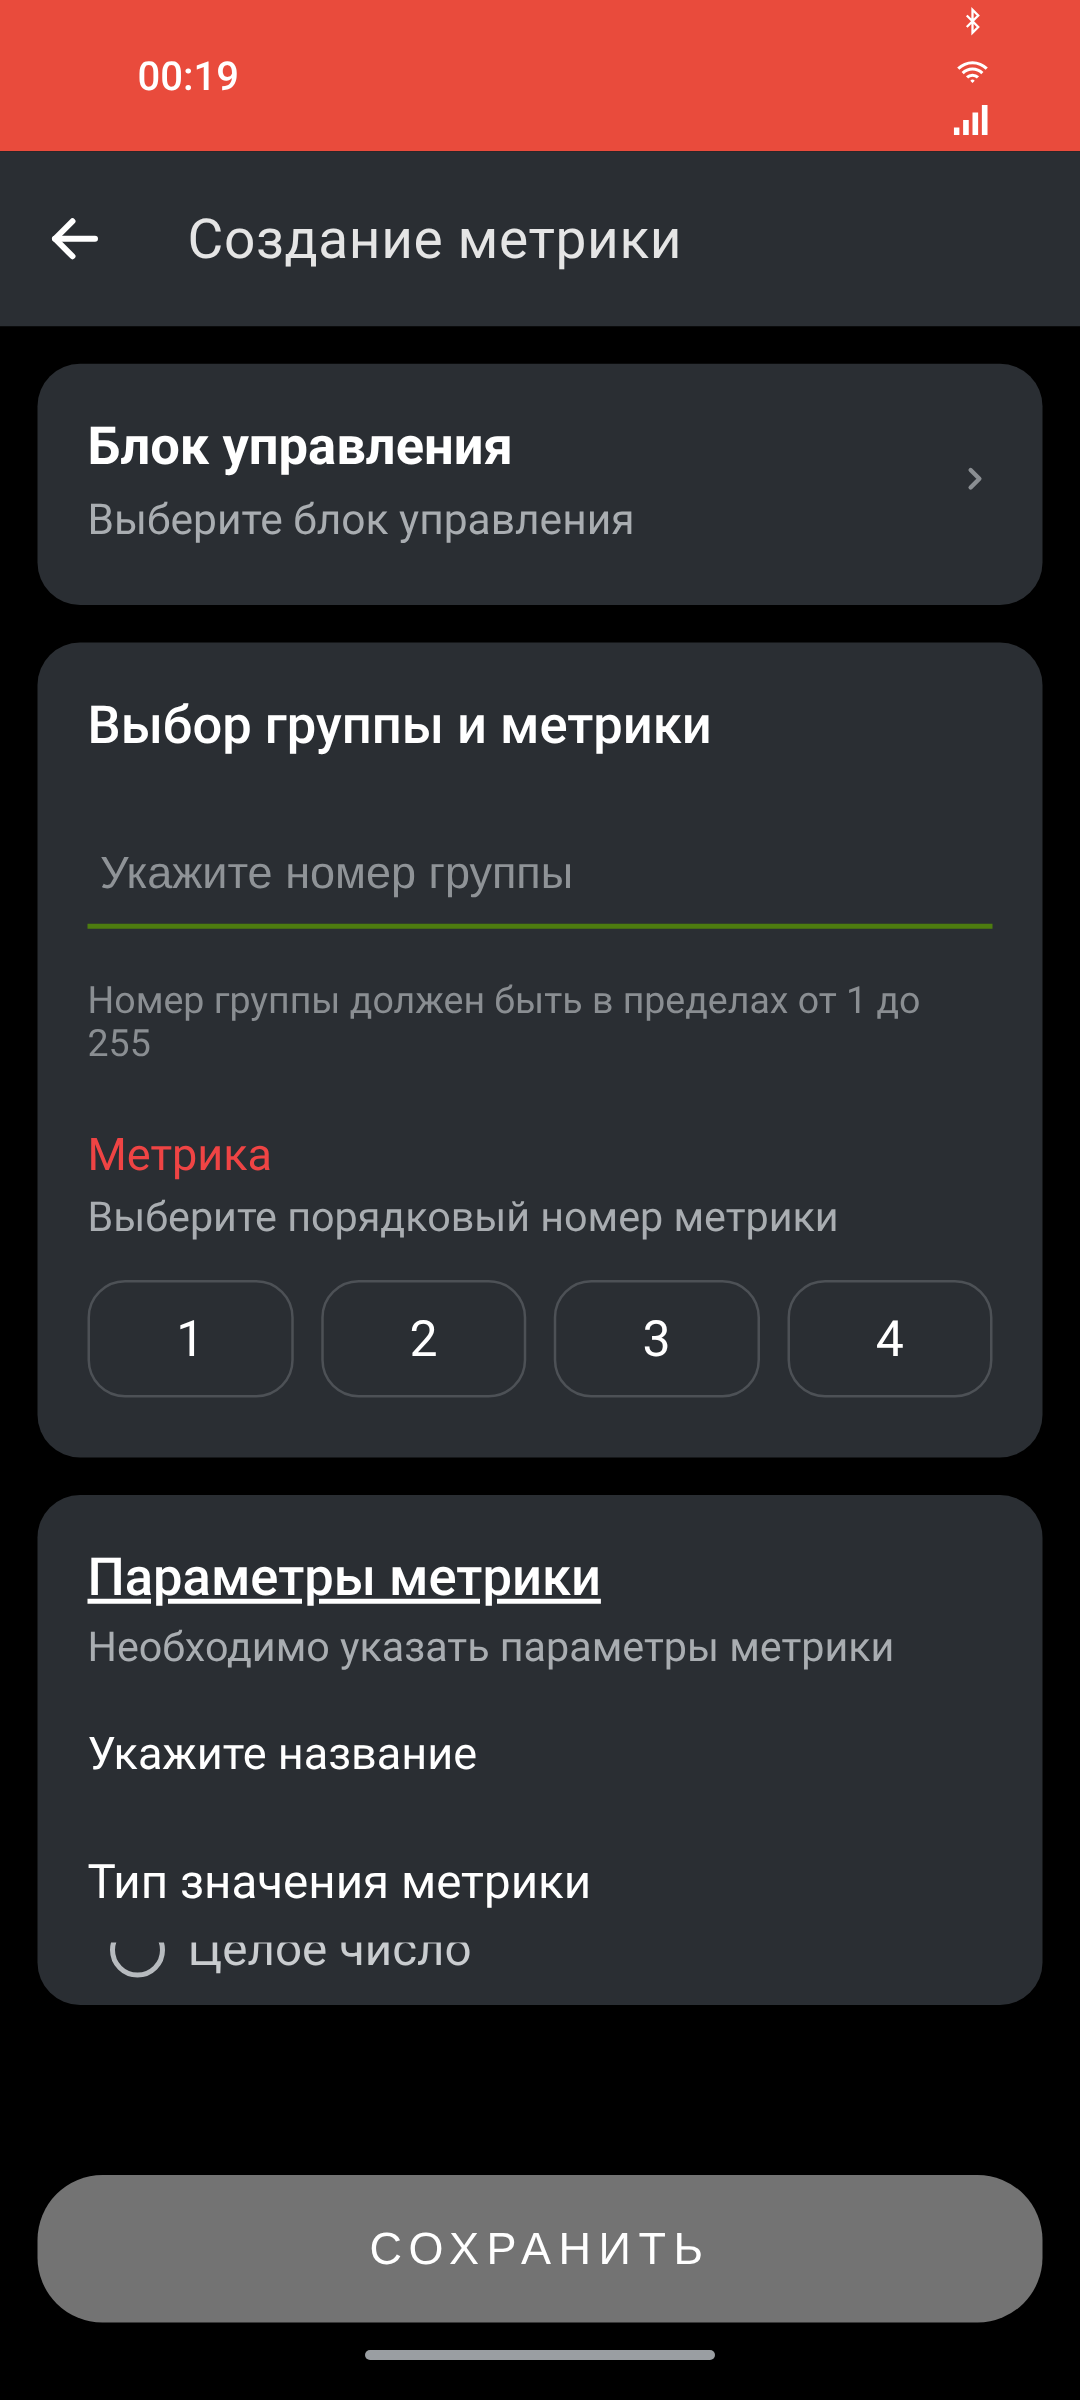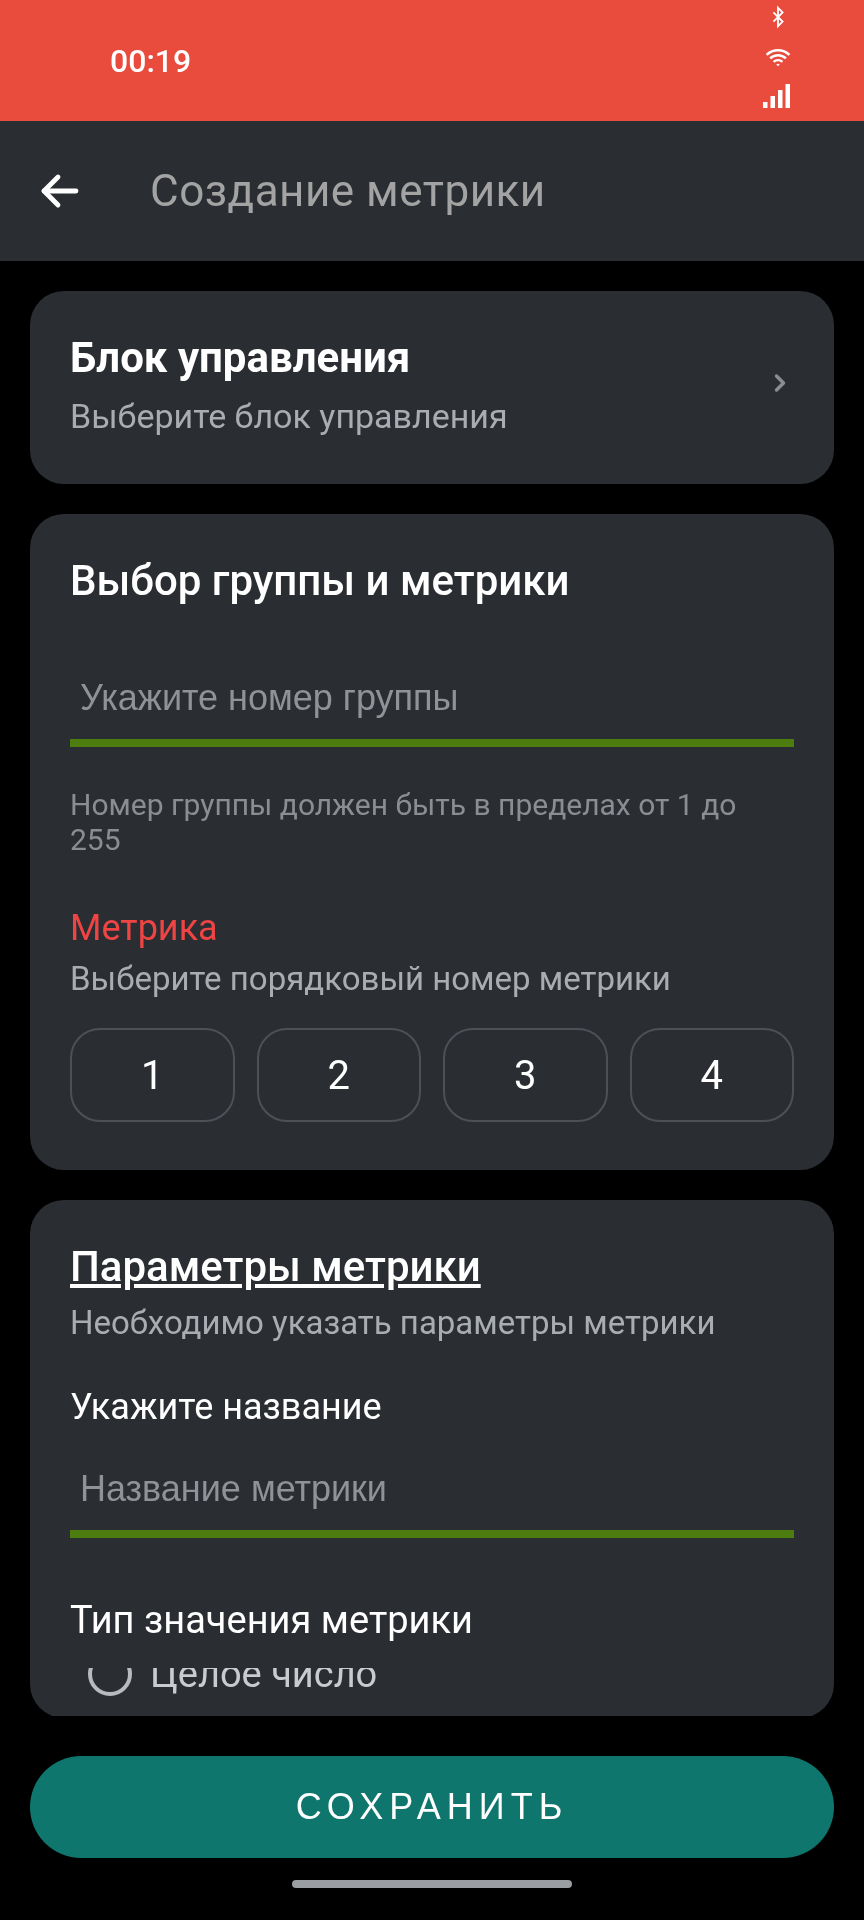--- a/index.html
+++ b/index.html
@@ -31,21 +31,21 @@
   
   .app-bar {
     background: #2a2e33;
     height: 140px;
     display: flex;
     align-items: center;
     padding: 0 30px;
     gap: 60px;
   }
   .back-btn { width: 60px; height: 60px; display: flex; align-items: center; justify-content: center; cursor: pointer; }
-  .app-title { font-size: 44px; font-weight: 400; color: #a3a3a3; letter-spacing: 0.5px; }
+  .app-title { font-size: 44px; font-weight: 400; color: #e5e5e5; letter-spacing: 0.5px; }
 
   
   .content {
     flex: 1;
     overflow-y: auto;
     padding: 30px 30px 0 30px;
     display: flex;
     flex-direction: column;
     gap: 30px;
   }
@@ -67,21 +67,21 @@
   .card-sub { font-size: 34px; color: #a9adb1; font-weight: 400; }
 
   .section-title { font-size: 42px; font-weight: 500; margin-bottom: 38px; }
 
   .field-label { font-size: 36px; color: #e4e6e8; margin-bottom: 8px; }
 
   .text-input {
     width: 100%;
     background: transparent;
     border: none;
-    border-bottom: 8px solid #4d7c0f;
+    border-bottom: 4px solid #4d7c0f;
     color: #fff;
     font-size: 36px;
     padding: 34px 10px 20px 10px;
     outline: none;
   }
   .text-input::placeholder { color: #8f9397; }
 
   .helper { font-size: 30px; color: #8a8e92; margin-top: 40px; }
 
   .metric-label { font-size: 36px; color: #ef4444; margin-top: 50px; }
@@ -125,22 +125,22 @@
   }
   .cutoff .radio-row { transform: translateY(-16px); }
 
   
   .footer {
     padding: 40px 30px 20px 30px;
     background: #000;
   }
   .save-btn {
     width: 100%;
-    height: 102px;
-    background: #0f766e;
+    height: 118px;
+    background: #737373;
     border: none;
     border-radius: 52px;
     color: #fff;
     font-size: 36px;
     letter-spacing: 6px;
     font-weight: 500;
     cursor: pointer;
   }
   .home-indicator {
     width: 280px;
@@ -253,21 +253,20 @@
       <div class="chip">3</div>
       <div class="chip">4</div>
     </div>
   </div>
 
   <div class="card" style="padding-bottom:0;">
     <div class="params-title">Параметры метрики</div>
     <div class="params-sub">Необходимо указать параметры метрики</div>
 
     <div class="input-label">Укажите название</div>
-    <input class="text-input" type="text" placeholder="Название метрики" style="">
 
     <div class="type-label">Тип значения метрики</div>
 
     <div class="cutoff">
       <div class="radio-row">
         <div class="radio-circle"></div>
         <div class="radio-text">Целое число</div>
       </div>
     </div>
   </div>

